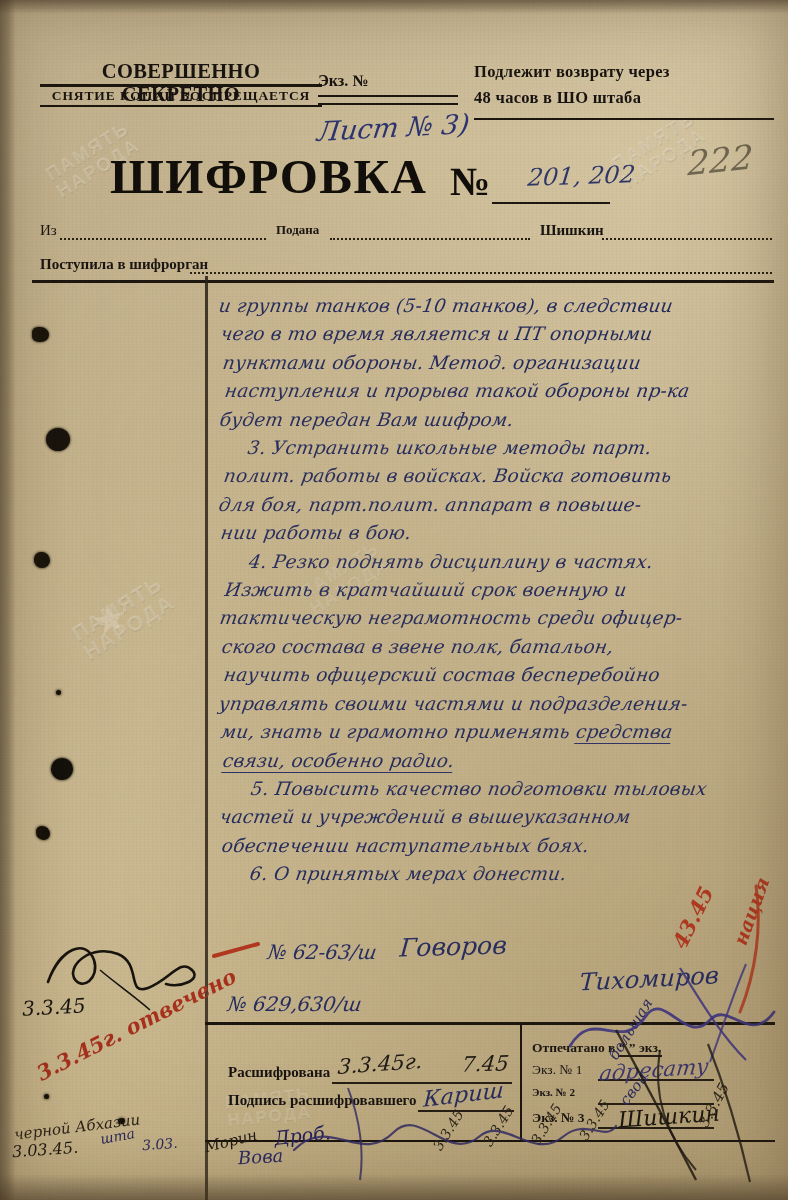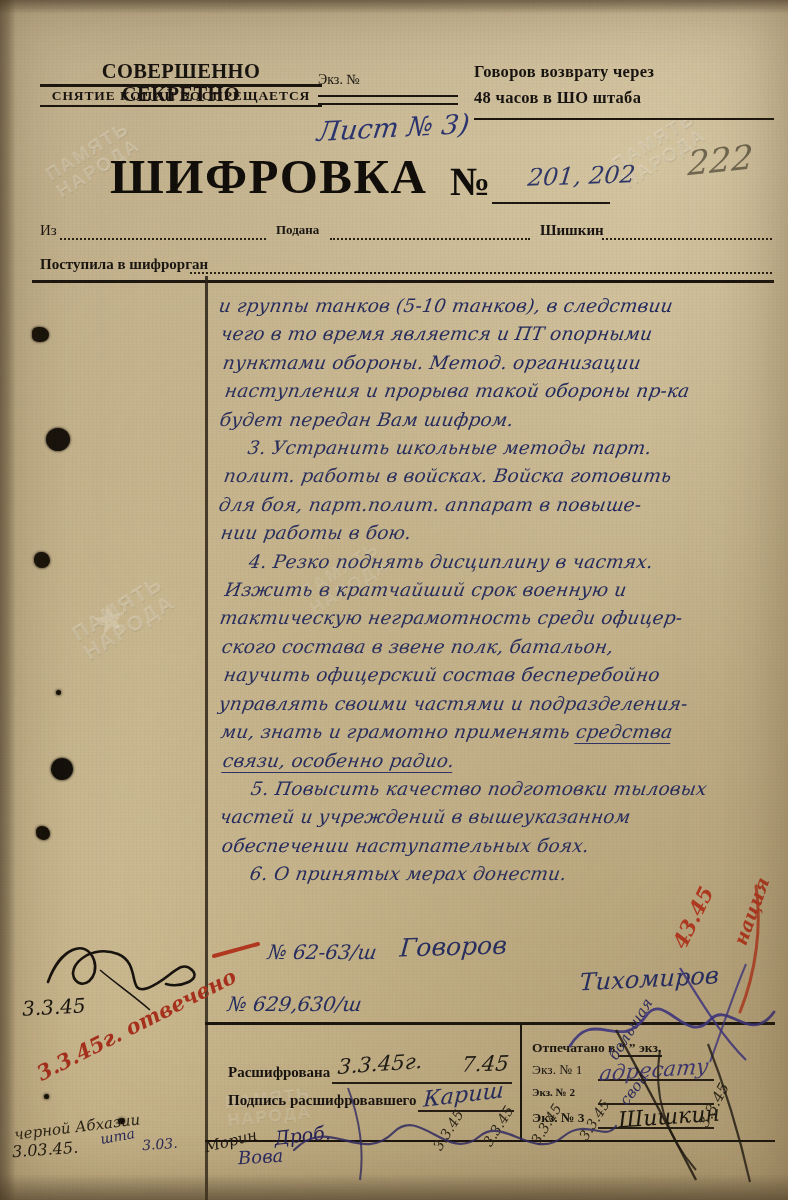--- a/index.html
+++ b/index.html
@@ -51,21 +51,21 @@
 
   
   .print{font-family:"Liberation Serif",serif;color:#171310;}
   .hdr-secret{position:absolute;left:40px;top:60px;width:282px;
      font-size:20.5px;font-weight:700;letter-spacing:.4px;text-align:center;}
   .hdr-secret-sub{position:absolute;left:40px;top:88px;width:282px;
      font-size:13.5px;font-weight:700;letter-spacing:.9px;text-align:center;}
   .rule-secret{position:absolute;left:40px;top:84px;width:282px;height:3px;background:#1b1610;}
   .rule-secret2{position:absolute;left:40px;top:105px;width:282px;height:2px;background:#1b1610;}
 
-  .lbl-ekz{position:absolute;left:318px;top:72px;font-size:14px;font-weight:400;}
+  .lbl-ekz{position:absolute;left:318px;top:72px;font-size:16px;font-weight:700;}
   .rule-ekz{position:absolute;left:318px;top:95px;width:140px;height:2px;background:#1b1610;}
   .rule-ekz2{position:absolute;left:318px;top:103px;width:140px;height:2px;background:#1b1610;}
 
   .hdr-ret1{position:absolute;left:474px;top:62px;font-size:16.5px;font-weight:700;letter-spacing:.3px;}
   .hdr-ret2{position:absolute;left:474px;top:88px;font-size:16.5px;font-weight:700;letter-spacing:.3px;}
   .rule-ret{position:absolute;left:474px;top:118px;width:300px;height:2px;background:#1b1610;}
 
   .title{position:absolute;left:110px;top:148px;font-size:49px;font-weight:700;
      letter-spacing:1.5px;color:#100d0a;font-family:"Liberation Serif",serif;}
   .title-no{position:absolute;left:450px;top:158px;font-size:40px;font-weight:700;color:#100d0a;}
@@ -180,21 +180,21 @@
 
   <div class="print hdr-secret">СОВЕРШЕННО СЕКРЕТНО</div>
   <div class="rule-secret"></div>
   <div class="print hdr-secret-sub">СНЯТИЕ КОПИЙ ВОСПРЕЩАЕТСЯ</div>
   <div class="rule-secret2"></div>
 
   <div class="print lbl-ekz">Экз. №</div>
   <div class="rule-ekz"></div>
   <div class="rule-ekz2"></div>
 
-  <div class="print hdr-ret1">Говоров  возврату   через</div>
+  <div class="print hdr-ret1">Подлежит  возврату   через</div>
   <div class="print hdr-ret2">48 часов в ШО штаба</div>
   <div class="rule-ret"></div>
 
   <div class="anno a-list">Лист № 3)</div>
 
   <div class="print title">ШИФРОВКА</div>
   <div class="print title-no">
     <span>№</span>
   </div>
   <div class="anno a-201">201, 202</div>

